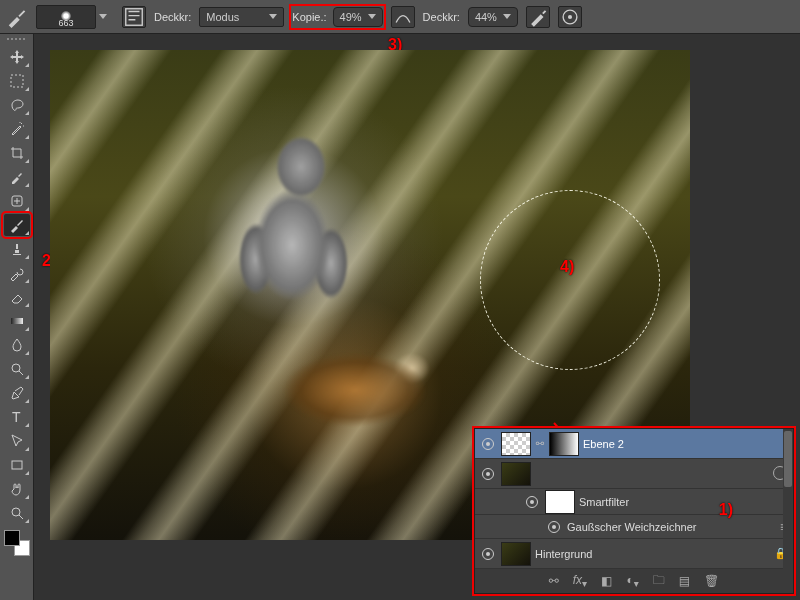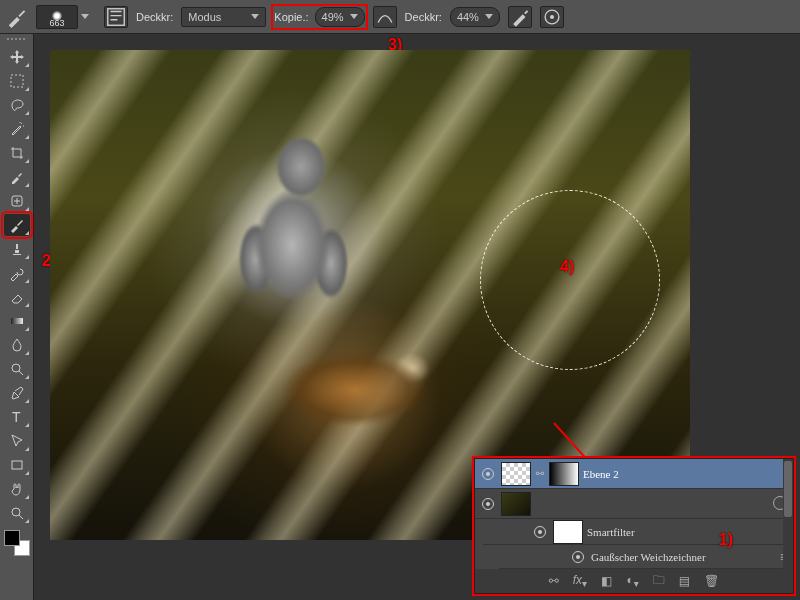--- a/index.html
+++ b/index.html
@@ -5,31 +5,31 @@
   * { box-sizing: border-box; margin: 0; padding: 0; font-family: Tahoma, Arial, sans-serif; }
   body { width: 800px; height: 600px; background: #323232; overflow: hidden; color: #ccc; font-size: 11px; }
   
   
   .options-bar {
     height: 34px; background: #535353; display: flex; align-items: center; gap: 8px;
     padding: 0 6px; border-bottom: 1px solid #222;
   }
   .options-bar .icon-slot { width: 22px; height: 22px; display: flex; align-items:center; justify-content:center; }
   .brush-preview {
-    width: 42px; height: 24px; background: #333; border: 1px solid #222; border-radius: 2px;
+    width: 60px; height: 24px; background: #333; border: 1px solid #222; border-radius: 2px;
     display:flex; flex-direction:column; align-items:center; justify-content:center; position:relative;
   }
   .brush-preview .dot { width:10px; height:10px; background: radial-gradient(circle,#fff 0%,#fff 30%,#333 80%); border-radius:50%; margin-top:-2px;}
   .brush-preview .sz { font-size:9px; color:#ddd; position:absolute; bottom:0; }
   .brush-preview .arrow { position:absolute; right:-12px; top:8px; width:0;height:0;border-left:4px solid transparent;border-right:4px solid transparent;border-top:5px solid #bbb;}
   .btn-icon { width:24px; height:22px; background:#3f3f3f; border:1px solid #222; border-radius:2px; display:flex; align-items:center;justify-content:center; cursor:pointer;}
   .label { color:#ddd; }
   .dropdown { height:20px; background:#3f3f3f; border:1px solid #222; border-radius:2px; display:flex; align-items:center; padding:0 6px; gap:30px; cursor:pointer;}
   .dropdown .arrow-d { width:0;height:0;border-left:4px solid transparent;border-right:4px solid transparent;border-top:5px solid #bbb;}
-  .num-input { height:20px; background:#3f3f3f; border:1px solid #222; border-radius:9px; display:flex; align-items:center; padding:0 6px; gap:6px;}
+  .num-input { height:20px; background:#3f3f3f; border:1px solid #222; border-radius:4px; display:flex; align-items:center; padding:0 6px; gap:6px;}
   .num-input .arrow-d { width:0;height:0;border-left:4px solid transparent;border-right:4px solid transparent;border-top:5px solid #bbb;}
   .hl-red { outline:2px solid #e00; outline-offset:1px; }
   
   
   .tool-strip { position:absolute; left:0; top:34px; width:34px; background:#535353; height:calc(600px - 34px); border-right:1px solid #222;}
   .grip { height:10px; display:flex; justify-content:center; align-items:center; }
   .grip::before{content:"";width:20px;height:2px;background:repeating-linear-gradient(90deg,#888 0 2px,#535353 2px 4px);}
   .tool { width:26px; height:22px; margin:2px auto; display:flex; align-items:center; justify-content:center; cursor:pointer; border-radius:2px; position:relative;}
   .tool.active { background:#2a2a2a; }
   .tool .tri { position:absolute; right:1px; bottom:1px; width:0;height:0;border-left:4px solid transparent;border-bottom:4px solid #bbb;}
@@ -77,32 +77,32 @@
   .ann-line { position:absolute; background:#e00; height:2px; transform-origin:left center; pointer-events:none;}
   
   
   .layers-panel {
     position:absolute; right:6px; bottom:6px; width:320px; background:#454545;
     border:1px solid #222; font-size:11px; color:#ddd;
     outline:2px solid #e00;
   }
   .layer-row { display:flex; align-items:center; height:30px; border-bottom:1px solid #333; padding:0 4px; gap:4px; position:relative;}
   .layer-row.sel { background:#5b78a0; color:#fff; }
-  .layer-row.sub { padding-left:48px; height:26px;margin-left:8px; }
-  .layer-row.sub2 { padding-left:70px; height:24px;margin-left:24px; }
+  .layer-row.sub { padding-left:48px; height:26px; }
+  .layer-row.sub2 { padding-left:70px; height:24px; }
   .vis { width:18px; display:flex; justify-content:center; cursor:pointer;}
   .eye { width:12px;height:12px;border:1px solid #ccc;border-radius:50%;position:relative;}
   .eye::after{content:"";position:absolute;left:3px;top:3px;width:4px;height:4px;background:#ccc;border-radius:50%;}
   .thumb { width:30px; height:24px; background:#888; border:1px solid #222; flex-shrink:0;}
   .thumb.checker{background:repeating-conic-gradient(#ccc 0 25%,#fff 0 50%) 0 0/8px 8px;}
   .thumb.mask{background:#fff;}
   .thumb.art-t{background:linear-gradient(135deg,#3a3c16,#14120a);}
   .thumb.art-g{background:linear-gradient(90deg,#000,#fff);}
   .link-ic{width:10px;font-size:10px;color:#bbb;text-align:center;}
-  .lname{flex:1; white-space:nowrap; overflow:hidden;font-family:Liberation Serif, serif;}
+  .lname{flex:1; white-space:nowrap; overflow:hidden;}
   .lock-ic{width:16px;text-align:center;font-size:11px;color:#bbb;}
   .smart-badge{position:absolute;right:6px;top:7px;width:14px;height:14px;border:1px solid #aaa;border-radius:50%;}
   .panel-footer{height:24px;background:#3a3a3a;display:flex;align-items:center;justify-content:center;gap:14px;color:#aaa;font-size:12px;}
   .panel-footer span{cursor:pointer;}
   .filter-gear{position:absolute;right:6px;font-size:12px;color:#aaa;cursor:pointer;}
   .scrollbar{position:absolute;right:0;top:0;width:10px;height:calc(100% - 24px);background:#3a3a3a;}
   .scrollbar .thumb-bar{position:absolute;left:1px;top:2px;width:8px;height:56px;background:#666;border-radius:2px;}
 </style>
 </head>
 <body>
@@ -339,20 +339,28 @@
         <div class="thumb mask"></div>
         <div class="lname">Smartfilter</div>
       </div>
       <div class="layer-row sub2">
         <div class="vis">
           <div class="eye"></div>
         </div>
         <div class="lname">Gaußscher Weichzeichner</div>
         <div class="filter-gear">≡</div>
       </div>
+      <div class="layer-row">
+        <div class="vis">
+          <div class="eye"></div>
+        </div>
+        <div class="thumb art-t"></div>
+        <div class="lname">Hintergrund</div>
+        <div class="lock-ic">🔒</div>
+      </div>
     </div>
   <div class="panel-footer">
     <span>⚯</span>
     <span><i>fx</i><sub>▾</sub></span>
     <span>◧</span>
     <span>◐<sub>▾</sub></span>
     <span>🗀</span>
     <span>▤</span>
     <span>🗑</span>
   </div>

